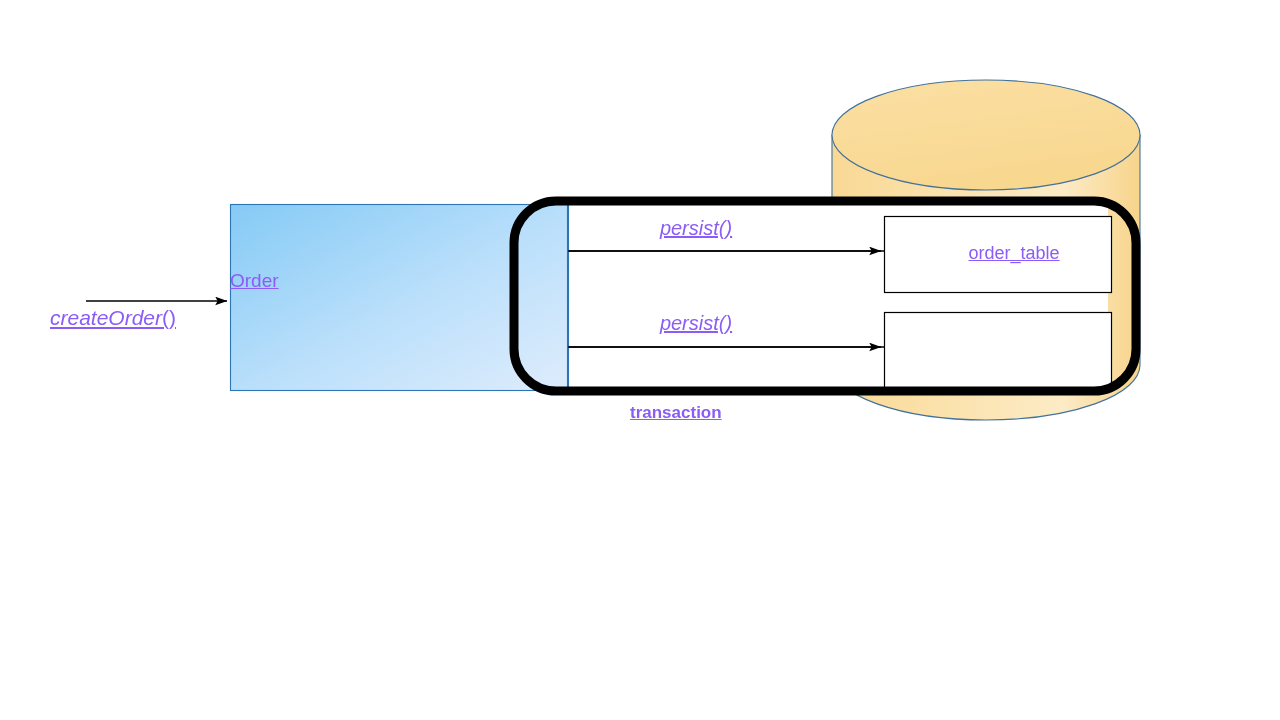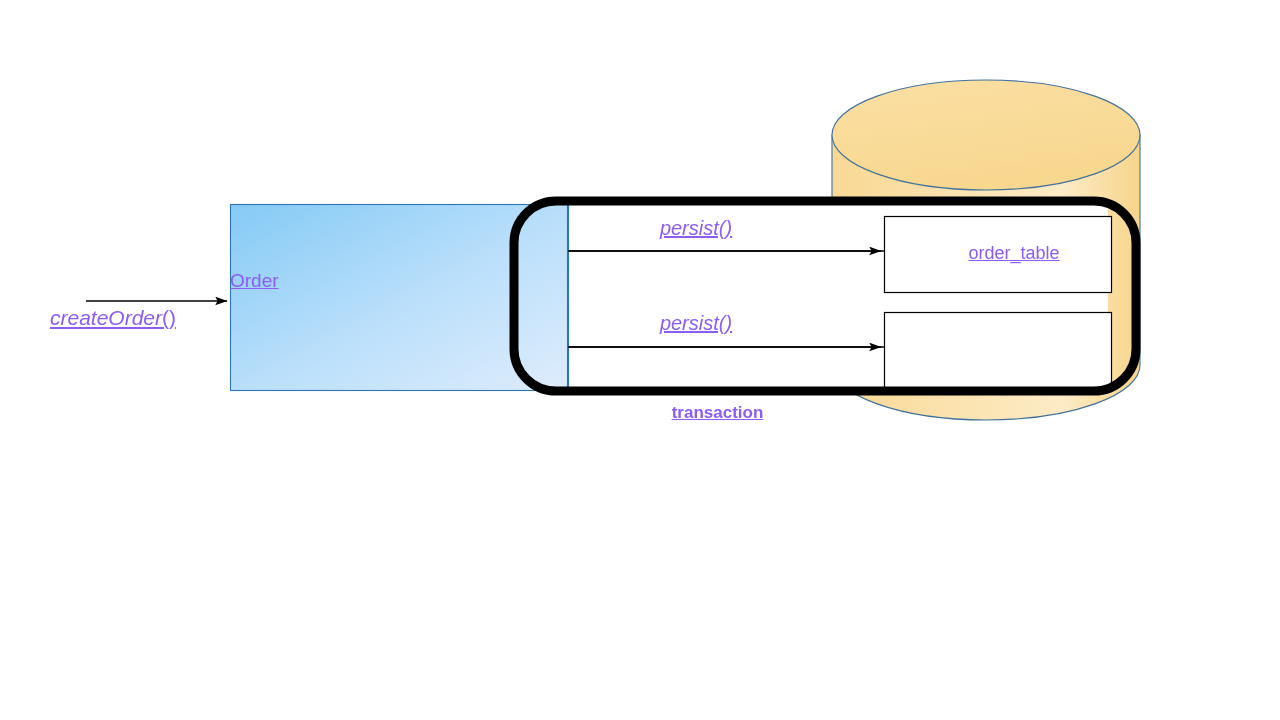--- a/index.html
+++ b/index.html
@@ -57,21 +57,20 @@
     text-align: center;
     width: 300px;
   }
   #persist-label-1 { left: 546px; top: 217px; }
   #persist-label-2 { left: 546px; top: 312px; }
   
   #transaction-label {
     left: 630px;
     top: 403px;
     width: 175px;
-    text-align: center;
     font-size: 17px;
     font-weight: bold;
   }
   
   .table-label {
     font-size: 18px;
     text-align: center;
     width: 228px;
   }
   #order-table-label { left: 884px; top: 243px; padding-left: 16px; }

